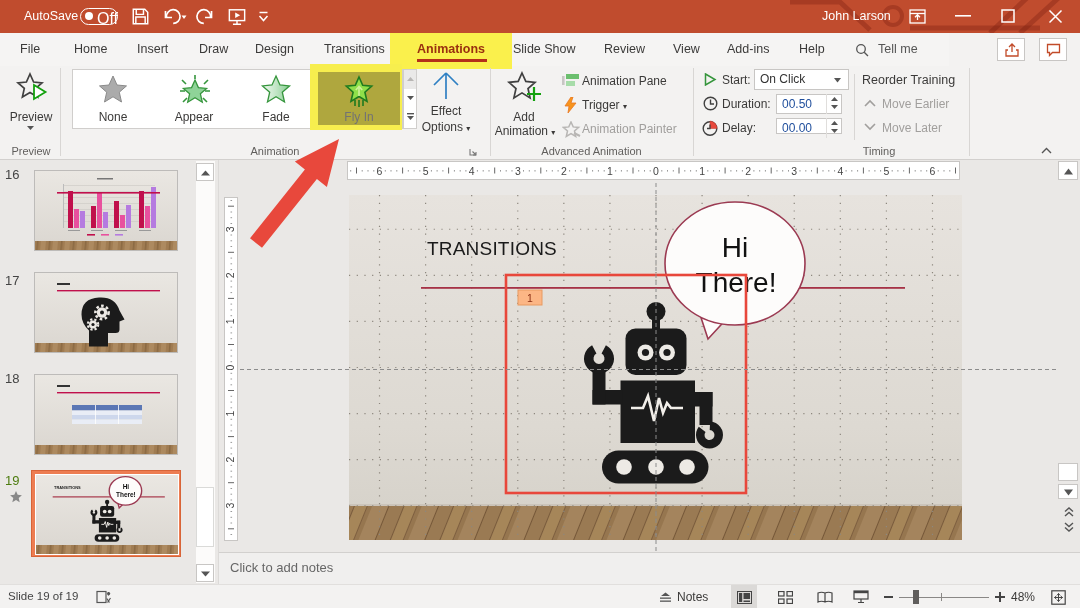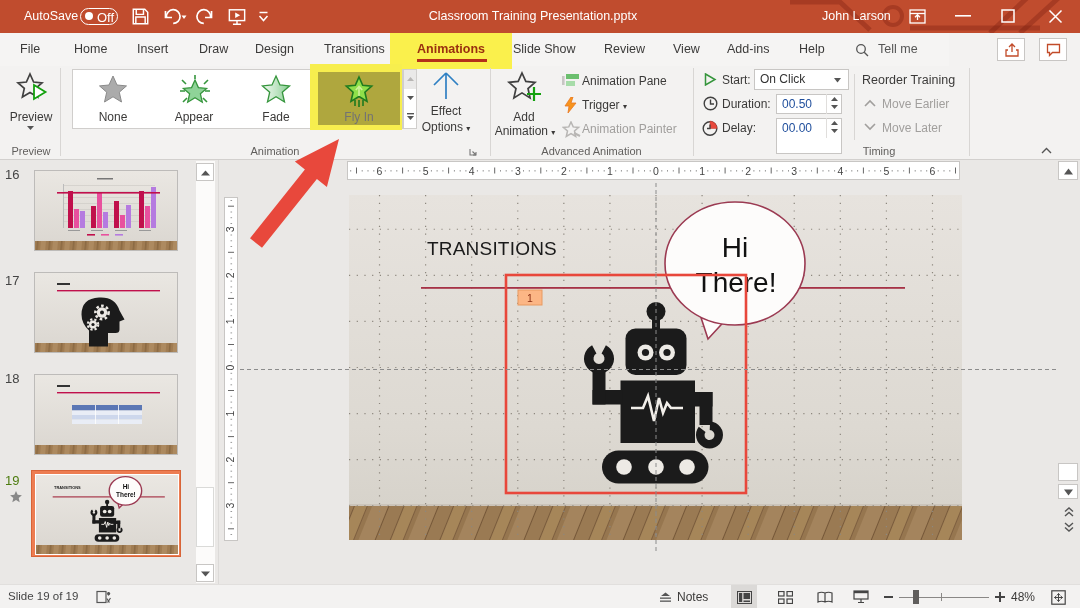--- a/index.html
+++ b/index.html
@@ -43,21 +43,21 @@
         <path d="M10 2 L60 2 L90 30"></path>
         <path d="M210 33 L250 -5"></path>
         <path d="M240 33 L285 -8"></path>
         <path d="M130 28 L260 28"></path>
       </g>
       <circle cx="113" cy="16" r="9" fill="none" stroke="rgba(120,30,15,0.35)" stroke-width="4"></circle>
     </svg>
     <div class="txt" style="left:24px;top:9px;font-size:12.5px;">AutoSave</div>
     <div class="abs" style="left:80px;top:7.5px;width:38px;height:17px;border:1.3px solid #fff;border-radius:9px;">
       <div class="abs" style="left:3.5px;top:3px;width:8px;height:8px;border-radius:50%;background:#fff;"></div>
-      <div class="txt" style="left:16px;top:1.5px;font-size:13px;">Off</div>
+      <div class="txt" style="left:16px;top:1.5px;font-size:16px;">Off</div>
     </div>
 
     <svg class="abs" style="left:132px;top:8px" width="17" height="17" viewBox="0 0 20 20">
         <g fill="none" stroke="#fff" stroke-width="1.7">
           <path d="M1.5 1.5 h13.5 l3.5 3.5 v13.5 h-17 z"></path>
           <path d="M5 2 v5.5 h8.5 v-5.5"></path>
           <path d="M4.5 18 v-7.5 h11 v7.5"></path>
         </g>
       </svg>
 
@@ -79,21 +79,20 @@
           <rect x="1.5" y="2" width="17" height="12"></rect>
           <path d="M10 14 v4 M5.5 18 h9"></path>
         </g>
         <path d="M8 5 l5.5 3 l-5.5 3 z" fill="#fff"></path>
       </svg>
 
     <svg class="abs" style="left:258px;top:11px" width="11" height="11" viewBox="0 0 11 11">
         <path d="M1.5 1.5 h8" stroke="#fff" stroke-width="1.5"></path>
         <path d="M1.5 5 l4 4.5 l4 -4.5" fill="none" stroke="#fff" stroke-width="1.5"></path>
       </svg>
-    <div class="txt" style="left:0;top:9px;width:1066px;text-align:center;">Classroom Training Presentation.pptx</div>
     <div class="txt" style="left:822px;top:9px;">John Larson</div>
 
     <svg class="abs" style="left:909px;top:8px" width="17" height="17" viewBox="0 0 17 17">
         <g fill="none" stroke="#fff" stroke-width="1.3">
           <rect x="1" y="2" width="15" height="13"></rect>
           <path d="M1 5.5 h15"></path>
           <path d="M8.5 12 v-5 M6 9.2 l2.5 -2.5 l2.5 2.5"></path>
         </g>
       </svg>
 
@@ -270,21 +269,21 @@
       <svg class="abs" style="left:4px;top:11px" width="8" height="5">
           <path d="M0 0 h7 l-3.5 4 z" fill="#555"></path>
         </svg>
     </div>
     <svg class="abs" style="left:702px;top:54px" width="17" height="17" viewBox="0 0 17 17">
         <circle cx="8" cy="8.5" r="6.8" fill="none" stroke="#404040" stroke-width="1.4"></circle>
         <path d="M8 8.5 V1 A7.5 7.5 0 0 1 15 8.5 z" fill="#E8483C" stroke="#C0392B" stroke-width="0.5"></path>
         <path d="M8 4.5 V8.5 H5" fill="none" stroke="#404040" stroke-width="1.3"></path>
       </svg>
     <div class="riblabel" style="left:722px;top:55px;text-align:left;">Delay:</div>
-    <div class="abs" style="left:776px;top:52px;width:66px;height:36px;background:#fff;border:1px solid #C8C6C4;font-size:12px;color:#1F4E9C;line-height:18px;padding-left:5px;">00.00</div>
+    <div class="abs" style="left:776px;top:52px;width:66px;height:16px;background:#fff;border:1px solid #C8C6C4;font-size:12px;color:#1F4E9C;line-height:18px;padding-left:5px;">00.00</div>
     <div class="abs" style="left:826px;top:52px;width:16px;height:20px;border-left:1px solid #E0DEDC;">
       <svg class="abs" style="left:4px;top:3px" width="8" height="5">
           <path d="M0 4 h7 l-3.5 -4 z" fill="#555"></path>
         </svg>
       <svg class="abs" style="left:4px;top:11px" width="8" height="5">
           <path d="M0 0 h7 l-3.5 4 z" fill="#555"></path>
         </svg>
     </div>
     <div class="gsep" style="left:854px;top:8px;height:66px;"></div>
     <div class="riblabel" style="left:862px;top:7px;text-align:left;font-size:12.5px;">Reorder Training</div>
@@ -547,20 +546,23 @@
             <path d="M0 0.5 h9 l-4.5 6 z" fill="#555"></path>
           </svg>
         </div>
         <svg class="abs" style="left:6px;top:346px" width="10" height="10" viewBox="0 0 10 10">
           <path d="M1 4.5 L5 1 L9 4.5 M1 9 L5 5.5 L9 9" fill="none" stroke="#555" stroke-width="1.4"></path>
         </svg>
         <svg class="abs" style="left:6px;top:361px" width="10" height="10" viewBox="0 0 10 10">
           <path d="M1 1 L5 4.5 L9 1 M1 5.5 L5 9 L9 5.5" fill="none" stroke="#555" stroke-width="1.4"></path>
         </svg>
       </div>
+    <div id="notesbar">
+        <div style="margin:7px 0 0 11px;font-size:13px;color:#666;">Click to add notes</div>
+      </div>
   </div>
 
   <div id="statusbar">
     <div class="abs" style="left:8px;top:5px;">Slide 19 of 19</div>
       <svg class="abs" style="left:96px;top:5px" width="16" height="14" viewBox="0 0 16 14">
         <g fill="none" stroke="#555" stroke-width="1.2">
           <rect x="1" y="1.5" width="9" height="11"></rect>
           <path d="M12.5 5.5 v-3.5 M10.8 8.5 l2.7 4 M14.5 8 l-3 4.5"></path>
         </g>
         <circle cx="12.6" cy="3.6" r="1.6" fill="#555"></circle>

